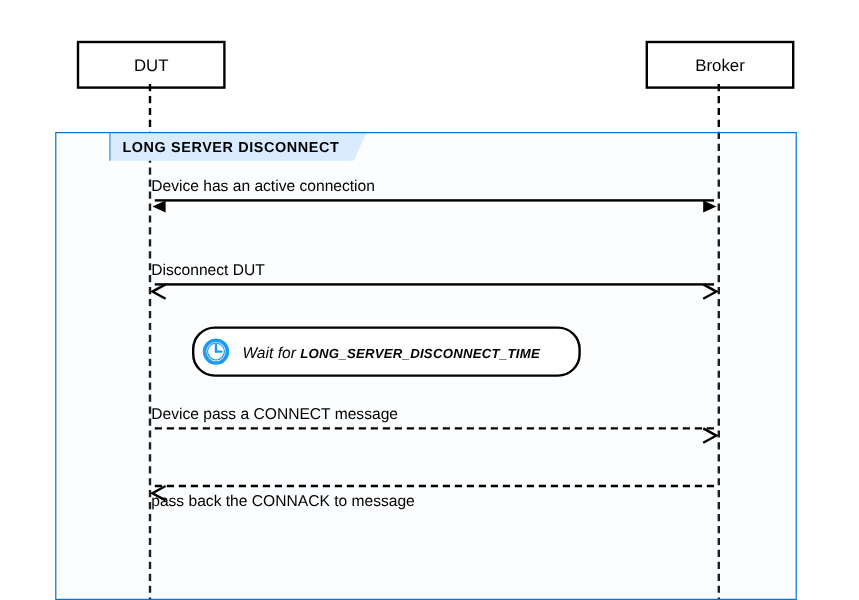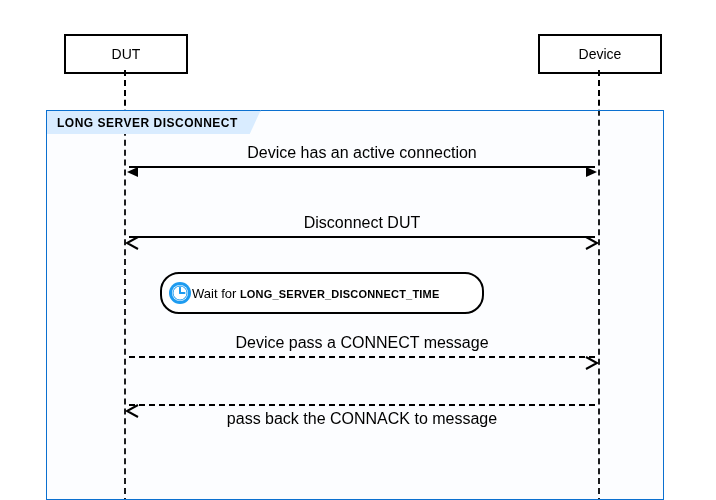--- a/index.html
+++ b/index.html
@@ -47,20 +47,21 @@
     height: 388px;
     border: 1px solid #0b70d0;
     background: rgba(230, 242, 255, 0.12);
   }
   .frame-label-wrap {
     position: absolute;
     top: -1px;
     left: -1px;
     overflow: hidden;
     height: 24px;
+    padding-left: 45px;
   }
   .frame-label {
     display: flex;
     align-items: center;
     height: 24px;
     padding: 0 22px 0 10px;
     background: #d9ecff;
     border: 1px solid #0b70d0;
     font-weight: bold;
     font-size: 12px;
@@ -81,22 +82,22 @@
     right: 3px;
     top: 0;
     border-top: 2px solid #000;
   }
   .msg .line.dashed { border-top-style: dashed; }
   .msg .label {
     position: absolute;
     bottom: 4px;
     left: 0;
     right: 0;
-    text-align: center;
-    font-size: 16px;
+    text-align: left;
+    font-size: 13px;
     white-space: nowrap;
   }
   .msg .label.below { bottom: auto; top: 6px; }
   
   .arrow {
     position: absolute;
     top: 0;
   }
   .arrow svg { display: block; overflow: visible; }
   .arrow.left { left: 0; }
@@ -104,39 +105,41 @@
   
   .wait-pill {
     position: absolute;
     height: 38px;
     border: 2px solid #000;
     border-radius: 19px;
     background: #fff;
     display: flex;
     align-items: center;
     padding: 0 24px 0 6px;
+    gap: 10px;
+    font-style: italic;
   }
   .clock {
     width: 24px;
     height: 24px;
     flex: 0 0 24px;
   }
   .wait-text { font-size: 13px; }
   .wait-text b { font-weight: bold; font-size: 11px; letter-spacing: 0.2px; }
 </style>
 </head>
 <body>
 
 <div class="canvas">
 
   <div id="p-left" class="participant">
     <span>DUT</span>
   </div>
   <div id="p-right" class="participant">
-    <span>Device</span>
+    <span>Broker</span>
   </div>
 
   <div id="ll-left" class="lifeline"></div>
   <div id="ll-right" class="lifeline"></div>
 
   <div class="frame">
     <div class="frame-label-wrap">
       <div class="frame-label">LONG SERVER DISCONNECT</div>
     </div>
   </div>

